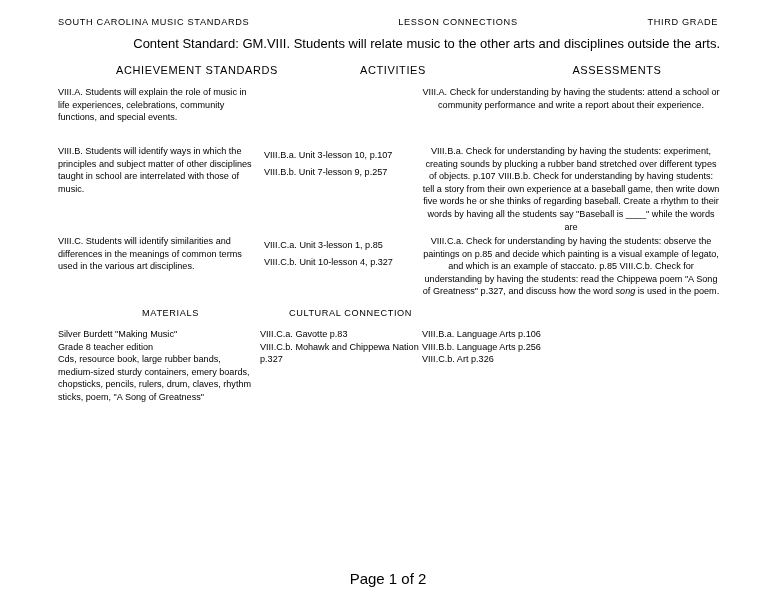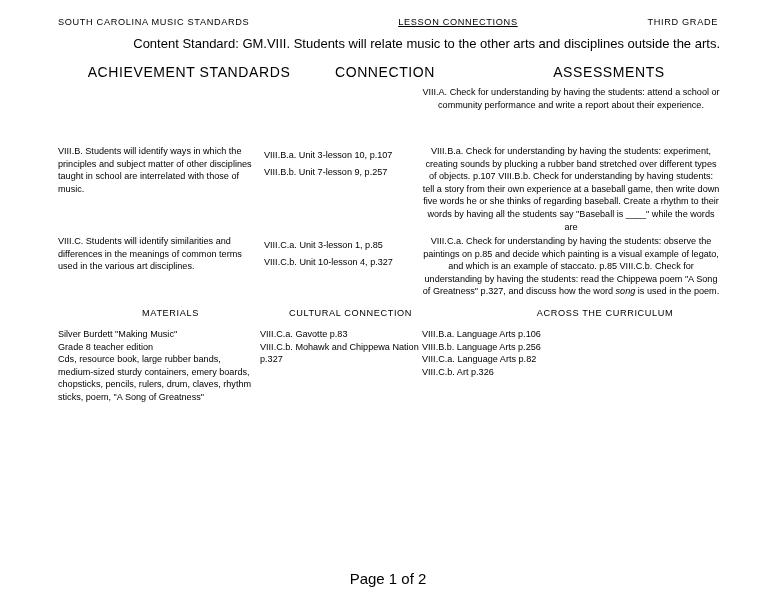--- a/index.html
+++ b/index.html
@@ -29,40 +29,40 @@
     left: 58px;
     top: 17px;
     width: 660px;
     display: flex;
     justify-content: space-between;
     align-items: baseline;
     font-size: 9.2px;
     letter-spacing: 0.65px;
   }
   .doc-header .hdr-left  { text-align: left; }
-  .doc-header .hdr-mid   { text-align: right; margin-left: 19px; text-decoration: underline; }
+  .doc-header .hdr-mid   { text-align: right; margin-left: 19px; }
   .doc-header .hdr-right { text-align: right; }
 
   .content-standard {
     position: absolute;
     left: 58px;
     top: 36px;
     width: 662px;
     text-align: right;
     font-size: 13px;
   }
 
   
   .col-headers {
     position: absolute;
-    left: 64px;
+    left: 72px;
     top: 64px;
     width: 662px;
     height: 14px;
-    font-size: 14px;
+    font-size: 11px;
     letter-spacing: 0.6px;
   }
   .col-headers .ch {
     position: absolute;
     top: 0;
     text-align: center;
   }
   .ch-achievement { left: 20px;  width: 210px; }
   .ch-activities  { left: 246px; width: 150px; }
   .ch-assessments { left: 430px; width: 230px; }
@@ -150,27 +150,28 @@
   <div class="doc-header">
     <span class="hdr-left">SOUTH CAROLINA MUSIC STANDARDS</span>
     <span class="hdr-mid">LESSON CONNECTIONS</span>
     <span class="hdr-right">THIRD GRADE</span>
   </div>
 
   <div class="content-standard">Content Standard: GM.VIII. Students will relate music to the other arts and disciplines outside the arts.</div>
 
   <div class="col-headers">
     <span class="ch ch-achievement">ACHIEVEMENT STANDARDS</span>
-    <span class="ch ch-activities">CONNECTION</span>
+    <span class="ch ch-activities">ACTIVITIES</span>
     <span class="ch ch-assessments">ASSESSMENTS</span>
   </div>
 
   <div class="grid">
 
     <div class="row row-a">
+      <div class="cell c-standards">VIII.A. Students will explain the role of music in life experiences, celebrations, community functions, and special events.</div>
       <div class="cell c-activities"></div>
       <div class="cell c-assessments">VIII.A. Check for understanding by having the students: attend a school or community performance and write a report about their experience.</div>
     </div>
 
     <div class="row row-b" style="position:absolute; top:59px;">
       <div class="cell c-standards">VIII.B. Students will identify ways in which the principles and subject matter of other disciplines taught in school are interrelated with those of music.</div>
       <div class="cell c-activities">
         <p>VIII.B.a. Unit 3-lesson 10, p.107</p>
         <p>VIII.B.b. Unit 7-lesson 9, p.257</p>
       </div>
@@ -184,36 +185,34 @@
         <p>VIII.C.b. Unit 10-lesson 4, p.327</p>
       </div>
       <div class="cell c-assessments"><span>VIII.C.a. Check for understanding by having the students: observe the paintings on p.85 and decide which painting is a visual example of legato, and which is an example of staccato. p.85   VIII.C.b. Check for understanding by having the students: read the Chippewa poem "A Song of Greatness" p.327, and discuss how the word </span><em class="italic-word">song</em><span> is used in the poem.</span></div>
     </div>
 
   </div>
 
   <div class="sec-headers">
     <span class="sh sh-materials">MATERIALS</span>
     <span class="sh sh-cultural">CULTURAL CONNECTION</span>
-    <span class="sh sh-across">ACROSS THE CURRICULUM</span>
   </div>
 
   <div class="grid-bottom">
     <div class="bcell b-materials">
       <p>Silver Burdett "Making Music"</p>
       <p>Grade 8 teacher edition</p>
       <p>Cds, resource book, large rubber bands, medium-sized sturdy containers, emery boards, chopsticks, pencils, rulers, drum, claves, rhythm sticks, poem, "A Song of Greatness"</p>
     </div>
     <div class="bcell b-cultural">
       <p>VIII.C.a. Gavotte p.83</p>
       <p>VIII.C.b. Mohawk and Chippewa Nation p.327</p>
     </div>
     <div class="bcell b-across">
       <p>VIII.B.a. Language Arts p.106</p>
       <p>VIII.B.b. Language Arts p.256</p>
-      <p>VIII.C.a. Language Arts p.82</p>
       <p>VIII.C.b. Art p.326</p>
     </div>
   </div>
 
   <div class="footer">Page 1 of 2</div>
 
 </div>
 
 </body></html>

